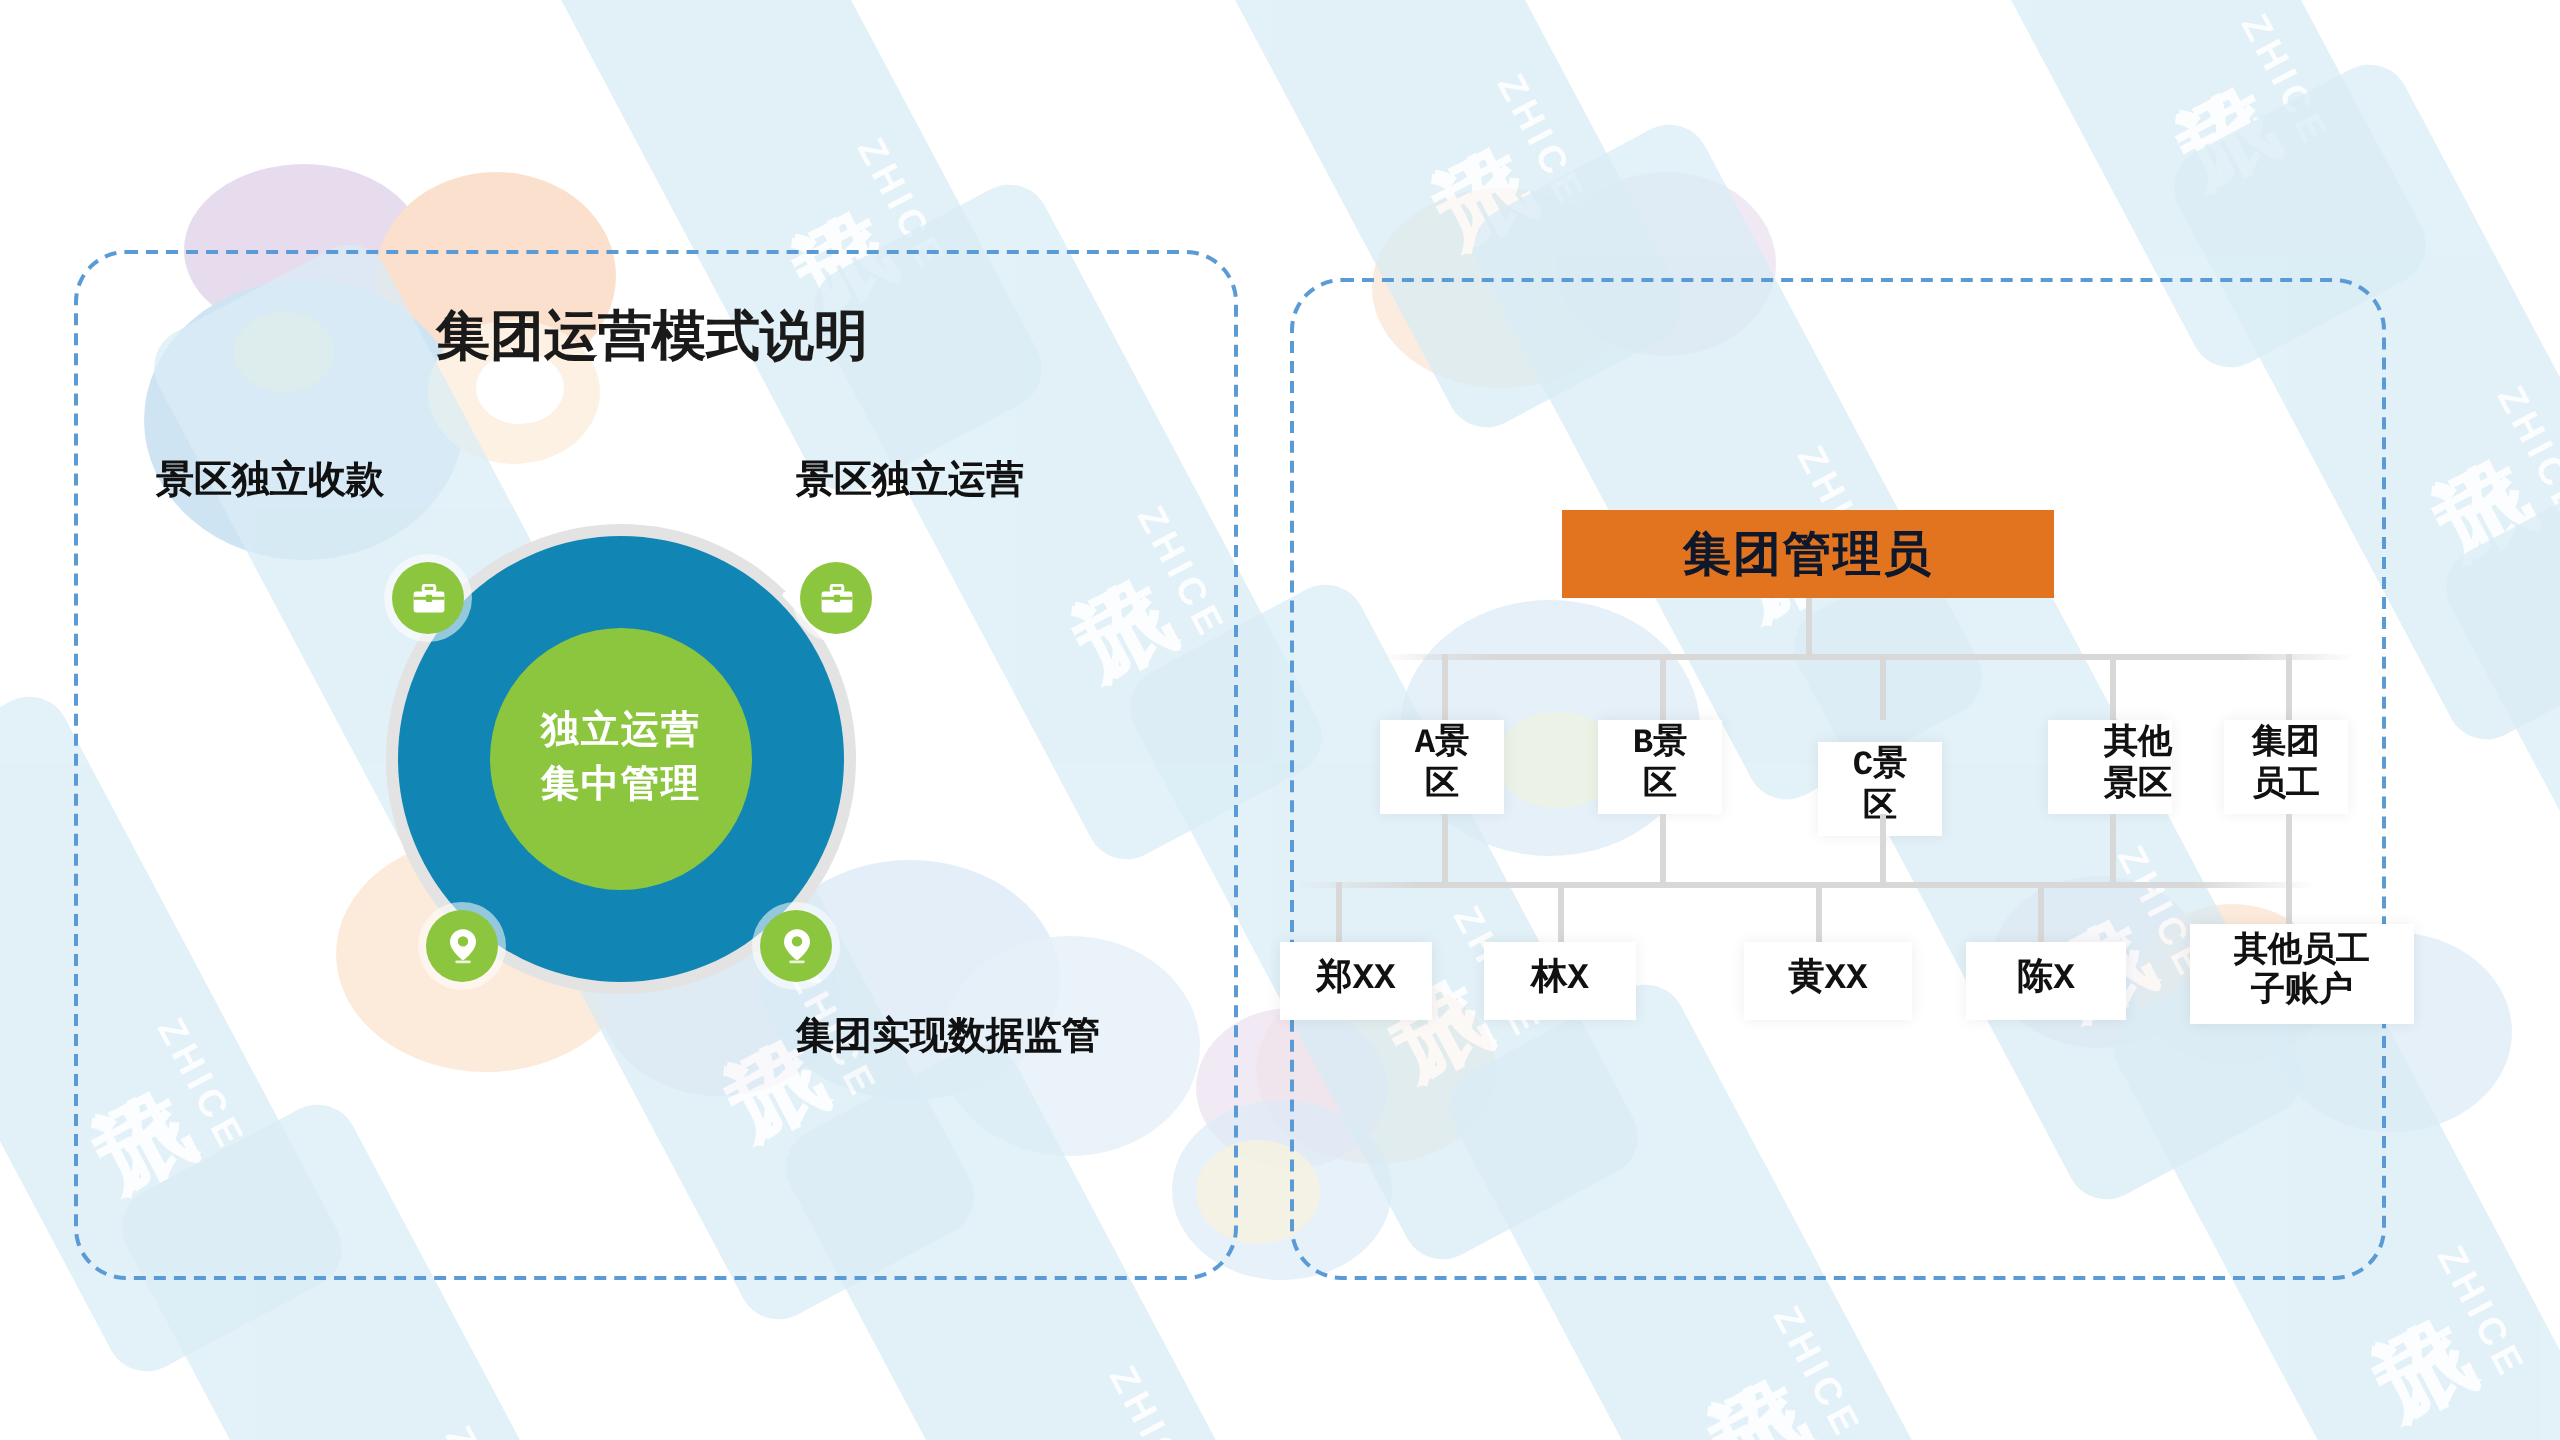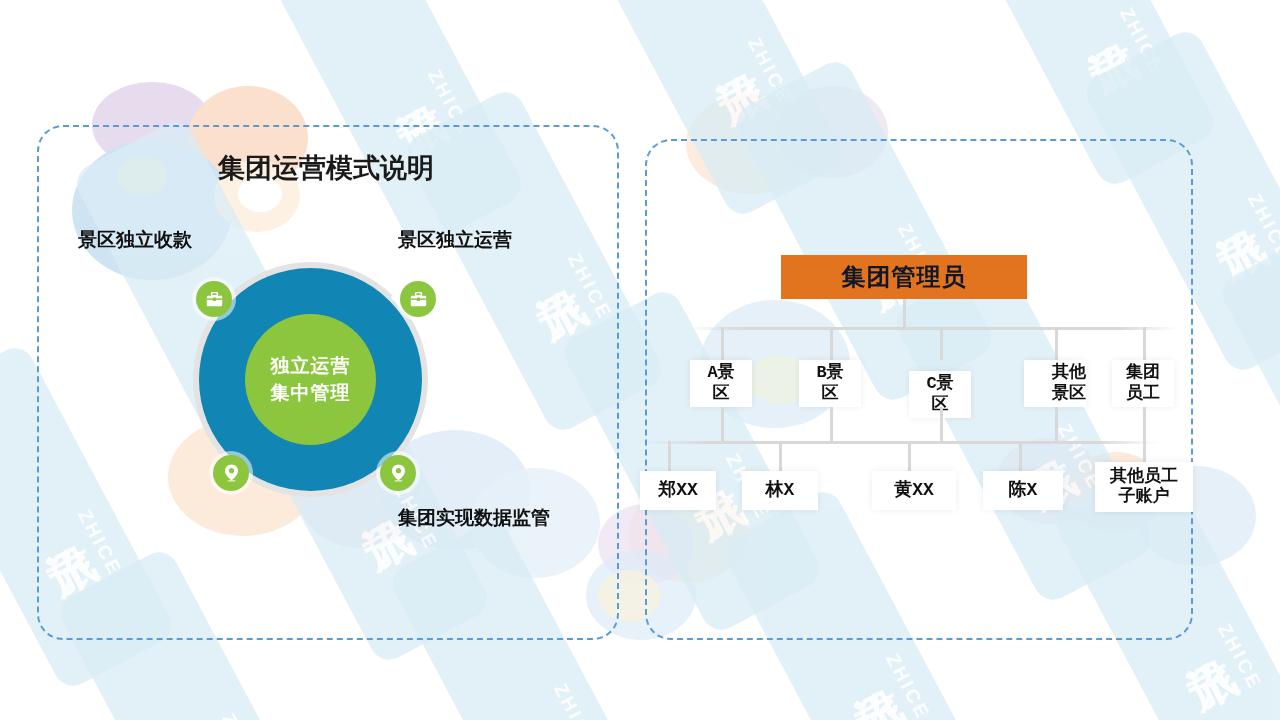--- a/index.html
+++ b/index.html
@@ -325,18 +325,18 @@
   </div>
   <div class="org-box lvl3" style="left:742px;top:471px;width:76px;">
     <span style="white-space: pre-line;">林X</span>
   </div>
   <div class="org-box lvl3" style="left:872px;top:471px;width:84px;">
     <span style="white-space: pre-line;">黄XX</span>
   </div>
   <div class="org-box lvl3" style="left:983px;top:471px;width:80px;">
     <span style="white-space: pre-line;">陈X</span>
   </div>
-  <div class="org-box lvl3" style="left:1095px;top:462px;width:98px;height:50px;font-size:17px;">
+  <div class="org-box lvl3" style="left:1095px;top:462px;width:112px;height:50px;font-size:17px;">
     <span style="white-space: pre-line;">其他员工
 子账户</span>
   </div>
 
 </div>
 
 </body></html>

